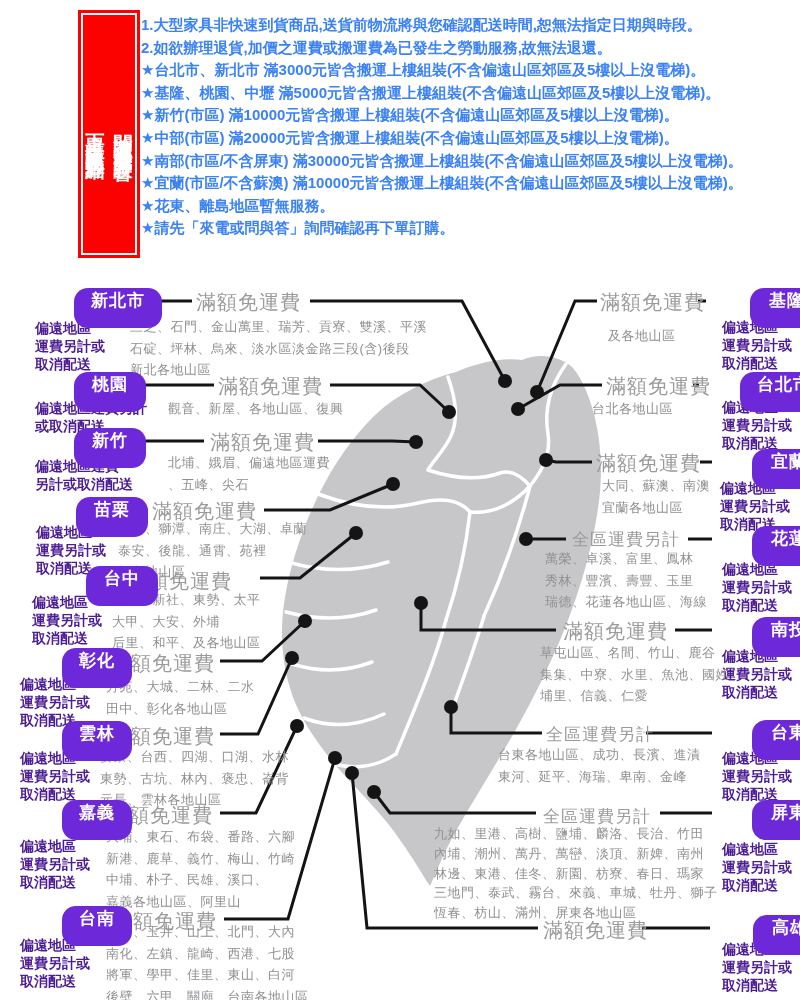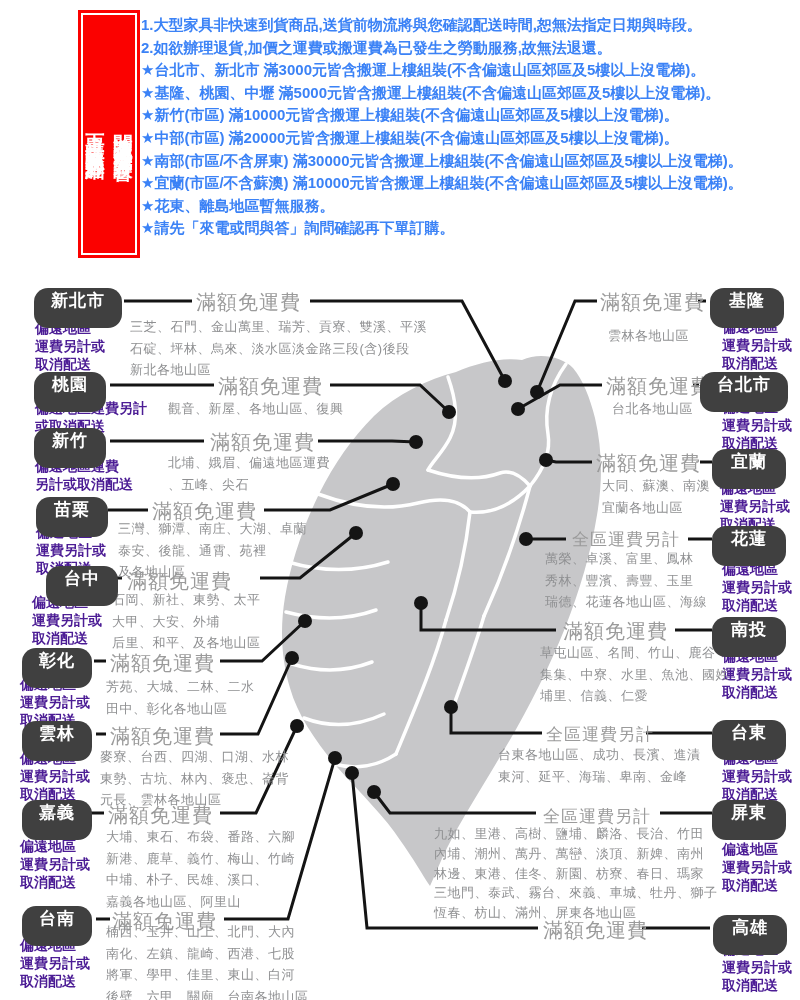--- a/index.html
+++ b/index.html
@@ -19,22 +19,23 @@
     color:#ffffff;font-weight:bold;font-size:19px;letter-spacing:3px;line-height:28px;
   }
   .notices{position:absolute;left:141px;top:14px;z-index:2;}
   .notice-line{
     color:#3b82f6;font-size:15px;font-weight:bold;line-height:22.6px;white-space:nowrap;
     letter-spacing:0px;
   }
   
   .badge{
     position:absolute;z-index:3;height:40px;line-height:26px;border-radius:14px;
-    background:#404040;color:#ffffff;font-weight:bold;font-size:17px;text-align:center;
+    background:#6d28d9;color:#ffffff;font-weight:bold;font-size:17px;text-align:center;
     letter-spacing:1px;
+    margin-left:40px;
   }
   .fee{
     position:absolute;z-index:2;color:#9b9b9b;font-size:20px;letter-spacing:1px;
     white-space:nowrap;
   }
   .fee-s{font-size:17px;letter-spacing:1px;}
   .note{
     position:absolute;z-index:2;color:#4c1d95;font-size:14px;font-weight:bold;
     line-height:18px;white-space:pre-line;
   }
@@ -206,28 +207,28 @@
   <div class="areas" style="left:106px;top:921px">楠西、玉井、山上、北門、大內
 南化、左鎮、龍崎、西港、七股
 將軍、學甲、佳里、東山、白河
 後壁、六甲、關廟、台南各地山區</div>
 
   <div class="badge" style="left:710px;top:288px;width:74px">基隆</div>
   <div class="fee" style="left:600px;top:289px">滿額免運費</div>
   <div class="note" style="left:722px;top:318px;width:80px">偏遠地區
 運費另計或
 取消配送</div>
-  <div class="areas" style="left:608px;top:325px">雲林各地山區</div>
+  <div class="areas" style="left:608px;top:325px">及各地山區</div>
 
   <div class="badge" style="left:700px;top:372px;width:88px">台北市</div>
   <div class="fee" style="left:606px;top:373px">滿額免運費</div>
   <div class="note" style="left:722px;top:398px;width:80px">偏遠地區
 運費另計或
 取消配送</div>
-  <div class="areas" style="left:612px;top:398px">台北各地山區</div>
+  <div class="areas" style="left:592px;top:398px">台北各地山區</div>
 
   <div class="badge" style="left:712px;top:449px;width:74px">宜蘭</div>
   <div class="fee" style="left:596px;top:450px">滿額免運費</div>
   <div class="note" style="left:720px;top:479px;width:80px">偏遠地區
 運費另計或
 取消配送</div>
   <div class="areas" style="left:602px;top:475px">大同、蘇澳、南澳
 宜蘭各地山區</div>
 
   <div class="badge" style="left:712px;top:526px;width:74px">花蓮</div>

